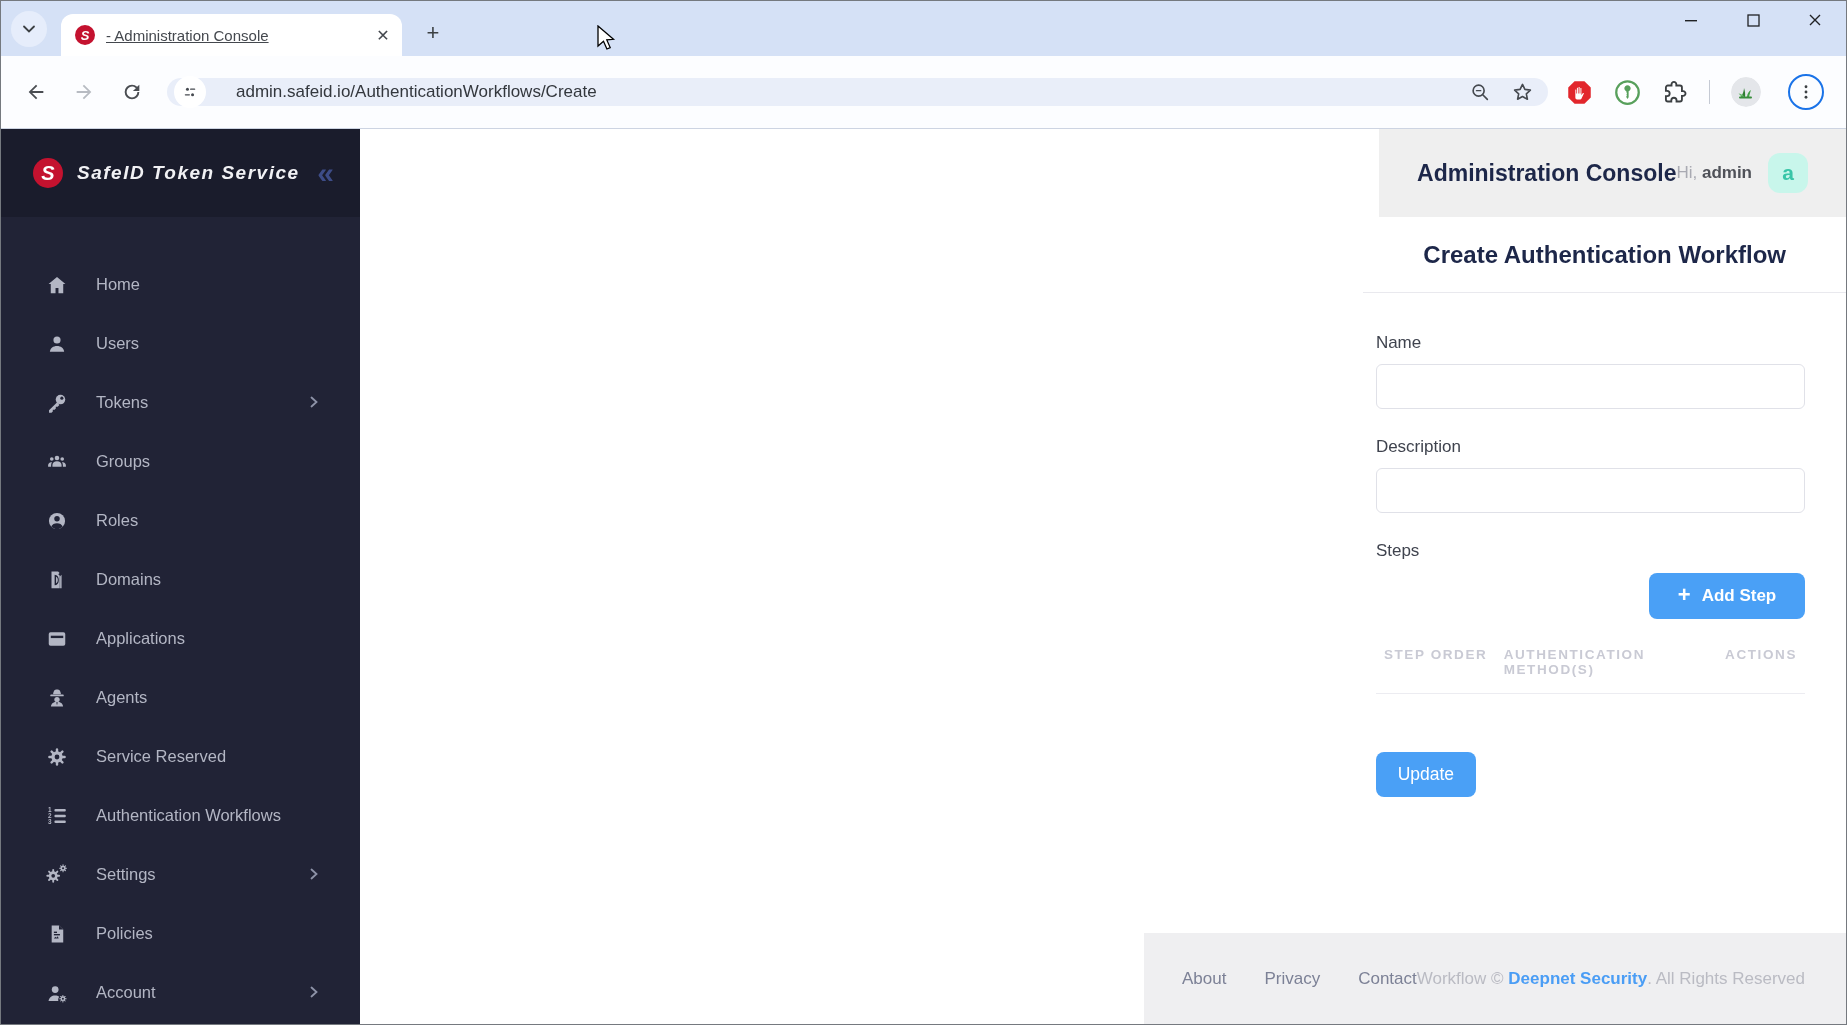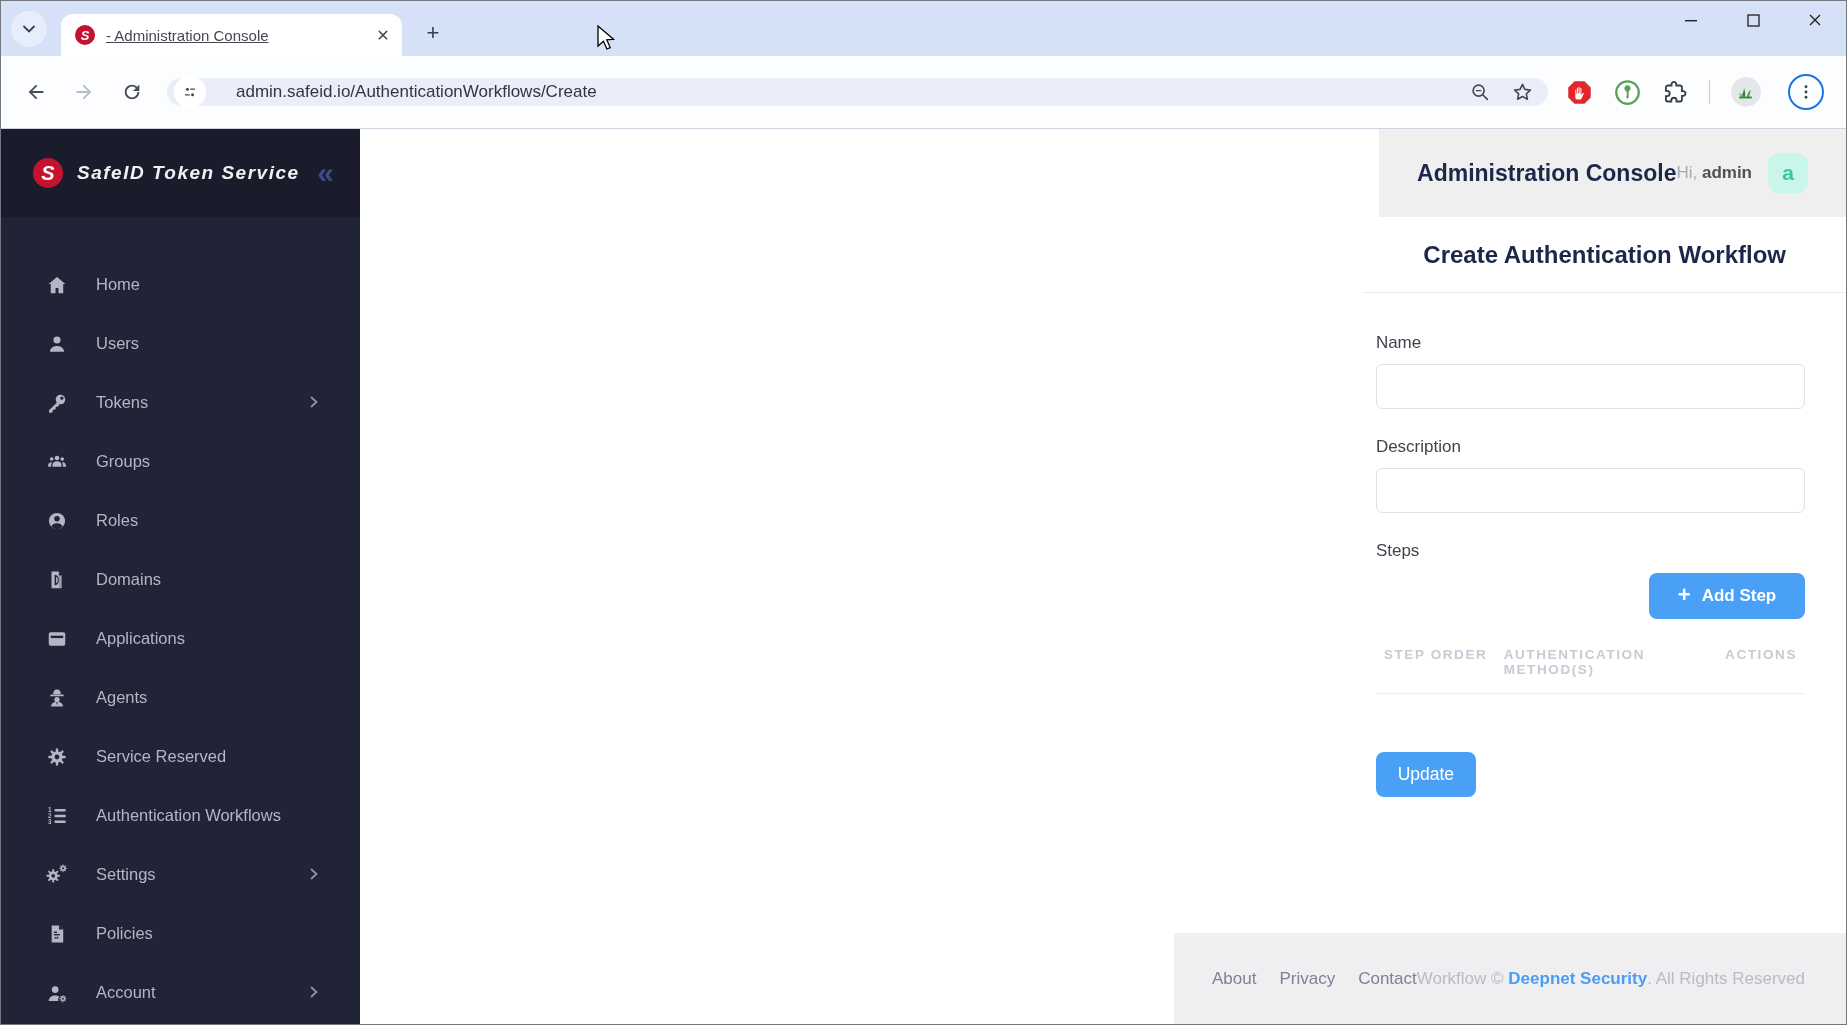--- a/index.html
+++ b/index.html
@@ -78,21 +78,21 @@
          font-family:"Liberation Sans", sans-serif; display:flex; align-items:center; justify-content:center; }
   .btn-addstep { width:156px; height:46px; gap:11px; }
   .btn-addstep .plus { font-size:22px; font-weight:700; line-height:1; margin-top:-2px; }
   .btn-update { width:100px; height:45px; margin-top:58px; font-weight:400; font-size:17.5px; }
   .steps-table-head { display:grid; grid-template-columns:29% 53% 18%; margin-top:14px;
                       border-bottom:1px solid #ececf1; padding:14px 8px 16px 8px; }
   .th { font-size:13.5px; font-weight:700; letter-spacing:1.6px; color:#c9cad4; text-transform:uppercase; }
   .th.right { text-align:right; }
 
   .footer { height:91px; background:#efeff1; display:flex; align-items:center; padding:0 41px 0 38px; flex:0 0 auto; }
-  .footer-links { display:flex; gap:23px; flex:1 1 auto; }
+  .footer-links { display:flex; gap:38px; flex:1 1 auto; }
   .footer-link { font-size:17px; color:#7c8196; text-decoration:none; }
   .copyright { font-size:17px; color:#babbc3; }
   .copyright a { color:#4a9df5; text-decoration:none;font-weight:bold; }
 
   .cursor { position:absolute; left:595px; top:24px; pointer-events:none; z-index:50; }
 </style>
 </head>
 <body>
 
 <div class="window">

